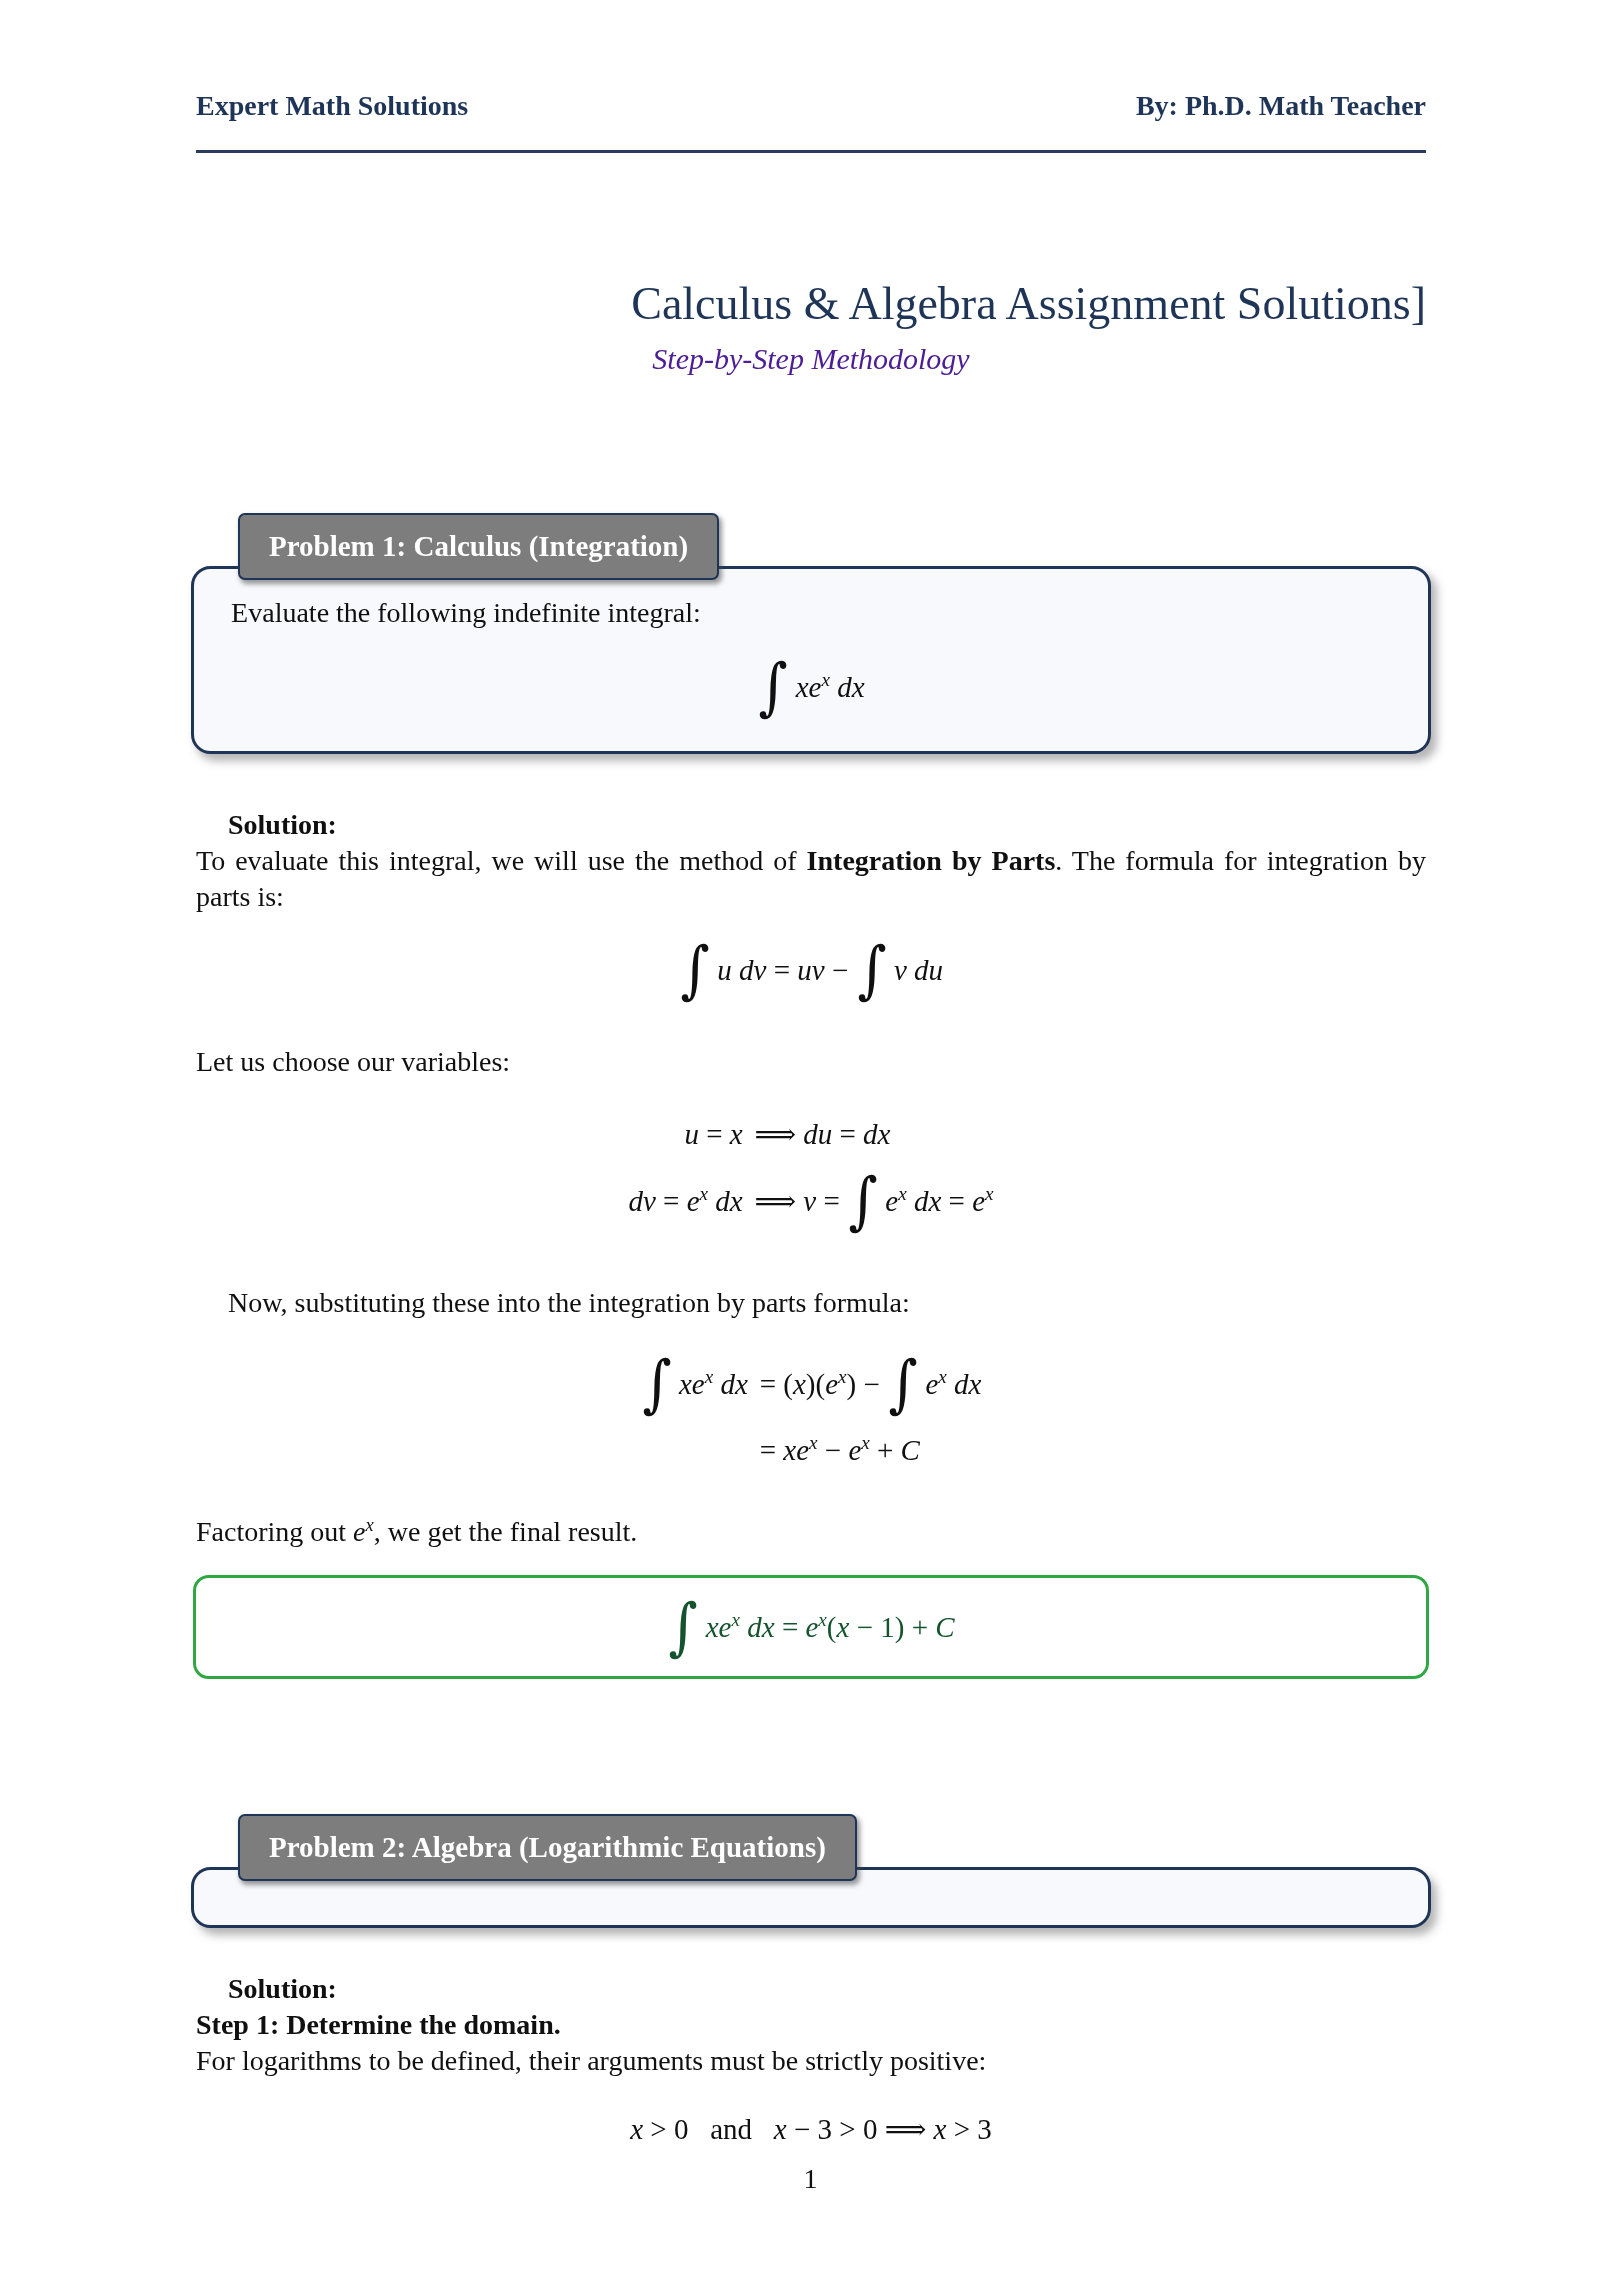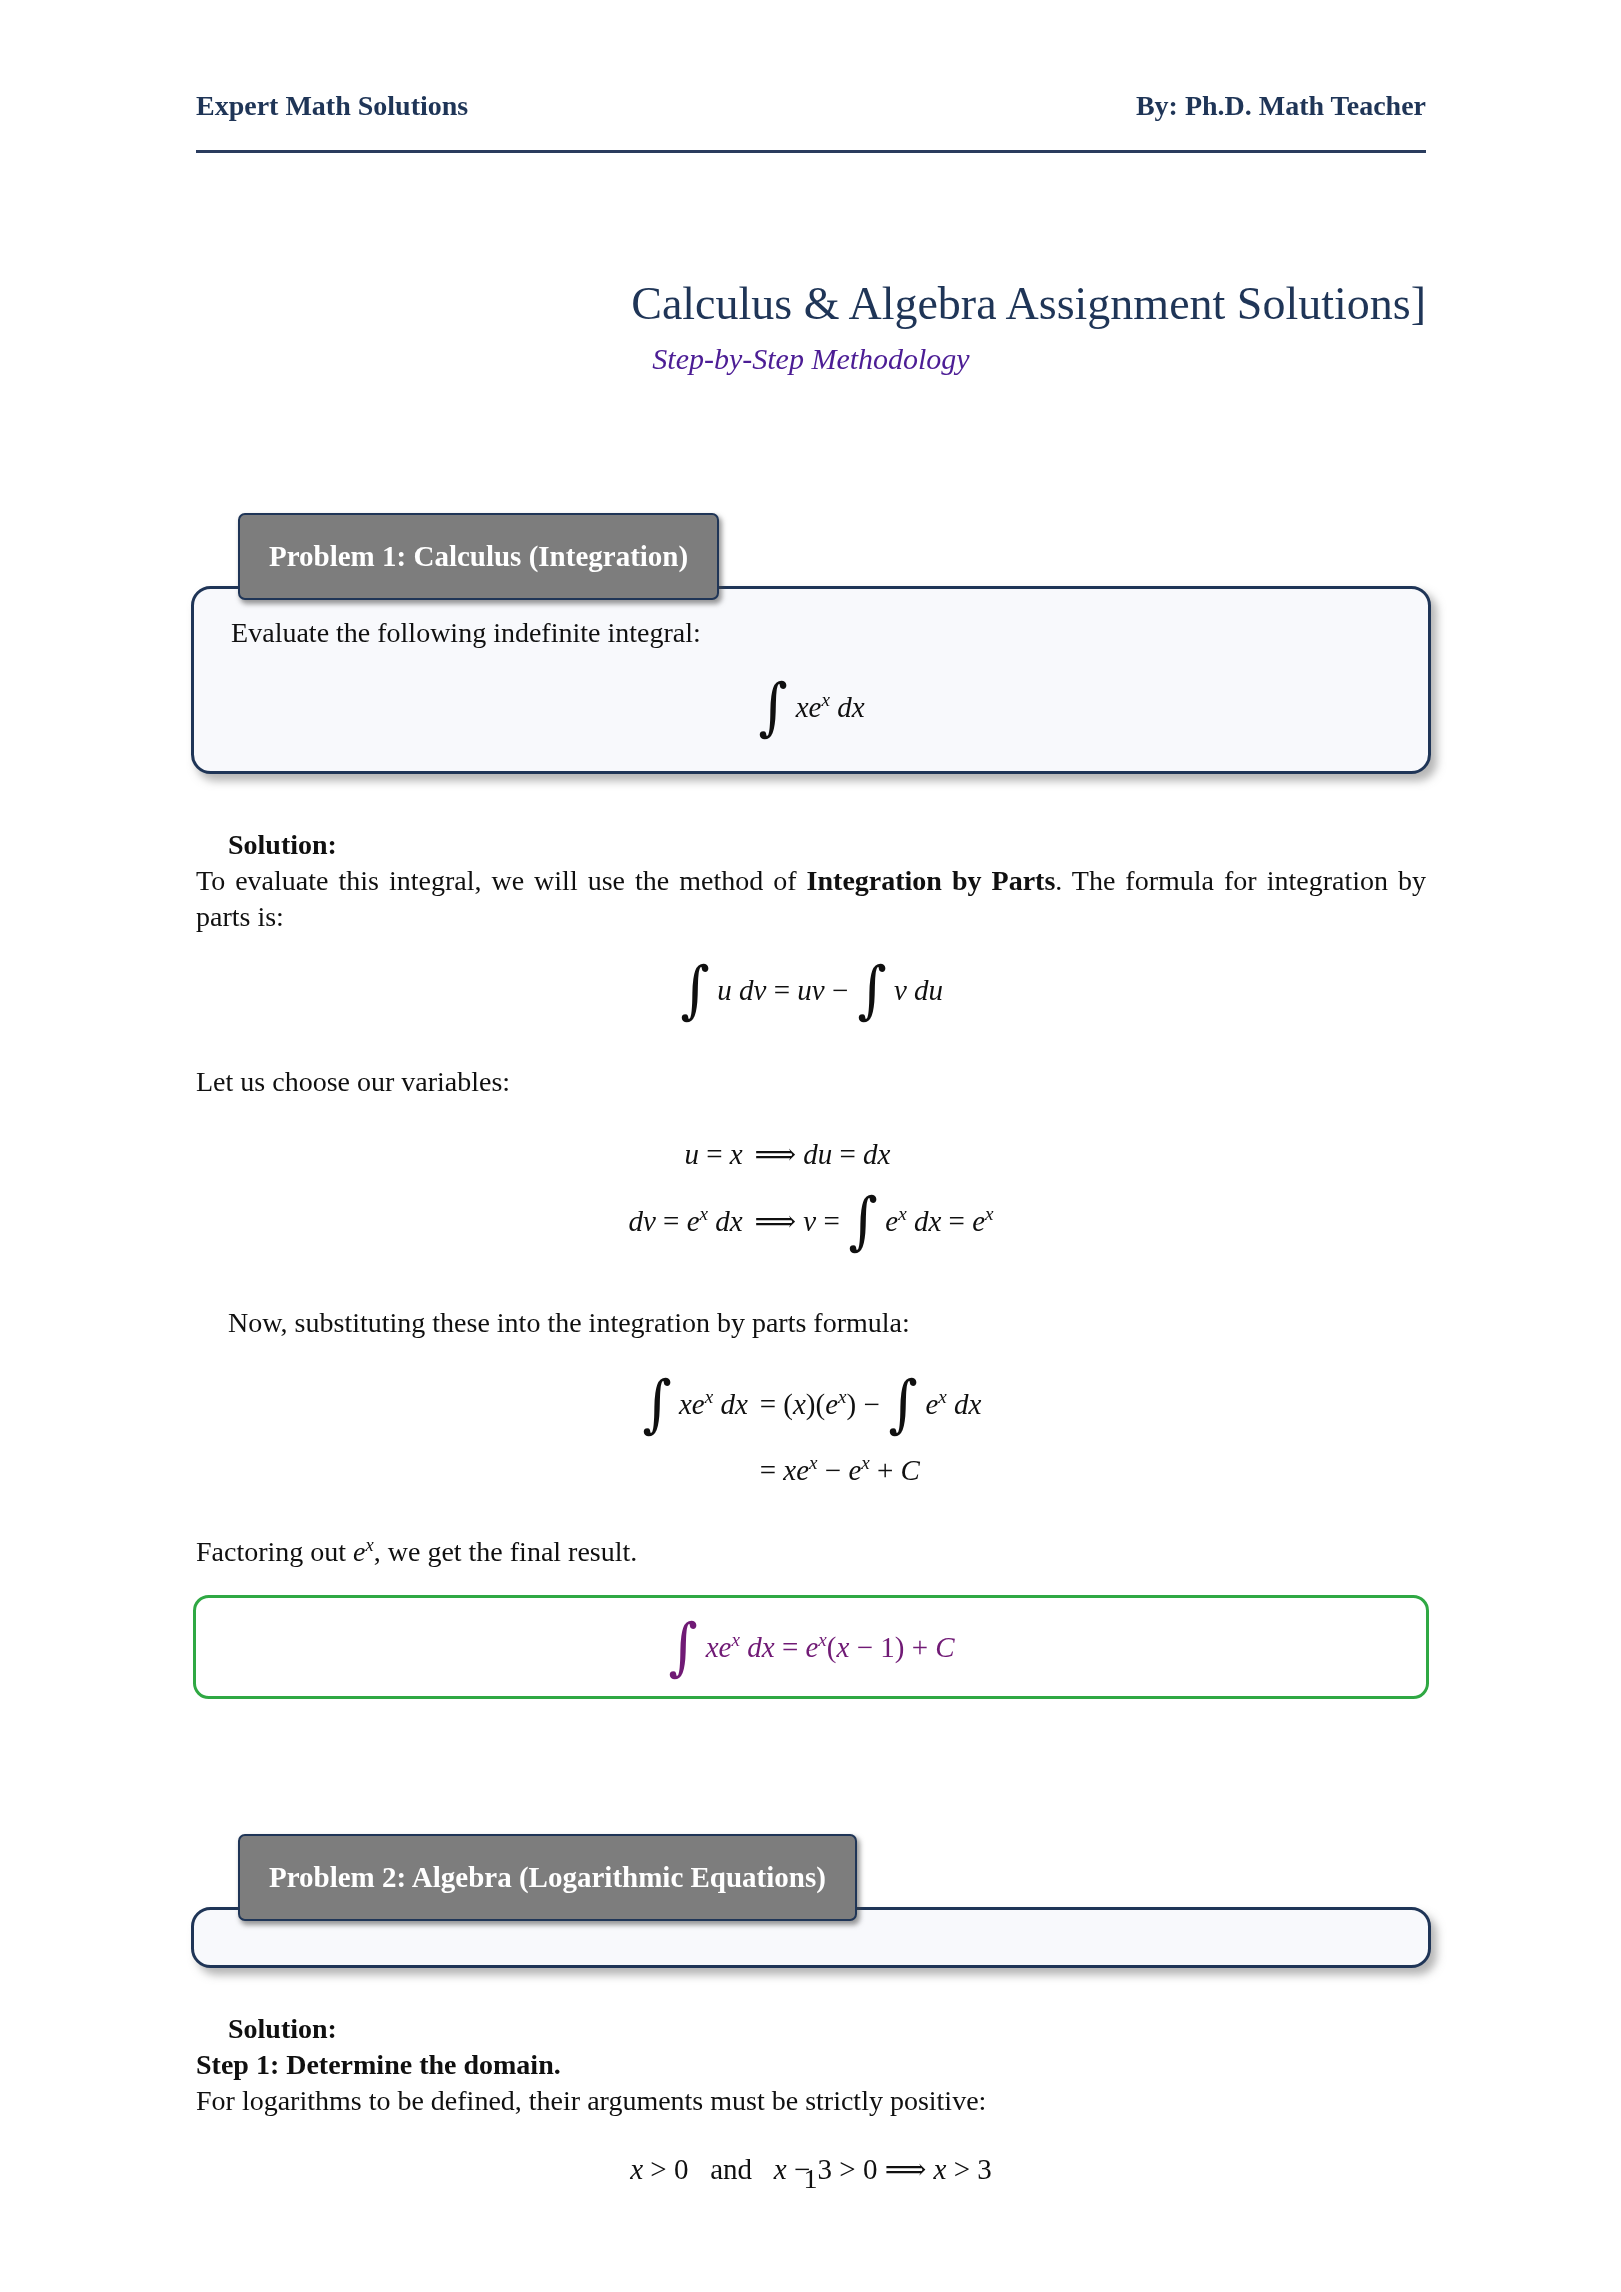--- a/index.html
+++ b/index.html
@@ -19,21 +19,21 @@
   .hdr-rule{height:3.9px;background:#2a3c5e;margin-top:26.5px;}
   
   .titleblock{text-align:center;margin-top:123px;}
   .doc-title{font-size:46px;font-weight:normal;color:#1f3557;line-height:55px;text-align:right;}
   .doc-subtitle{font-size:30px;font-style:italic;color:#4c1d95;margin-top:7.8px;line-height:39px;}
   
   .problem{position:relative;margin-top:135px;}
   .ptitle{
     display:inline-block;position:relative;z-index:2;margin-left:42px;
     background:#7d7d7d;color:#ffffff;font-weight:bold;font-size:29px;line-height:39px;
-    padding:22px 29px;border:2.9px solid #1f3557;border-radius:6.9px;
+    padding:12px 29px;border:2.9px solid #1f3557;border-radius:6.9px;
     box-shadow:2.9px 3.9px 4.9px rgba(70,70,70,.55);
   }
   .pbody{
     position:relative;z-index:1;margin:-14.7px -4.9px 0 -4.9px;
     background:#f8f9fc;border:3.9px solid #1f3557;border-radius:19.6px;
     padding:26.5px 37px 29px;font-size:28px;line-height:36px;
     box-shadow:5.9px 6.9px 8.8px rgba(110,110,110,.5);
   }
   
   .math-display{text-align:center;font-size:29px;margin-top:21.6px;line-height:69px;}
@@ -53,21 +53,21 @@
   .mt48{margin-top:47px;}
   .mt36{margin-top:35px;}
   
   .aligned{display:table;margin:25.5px auto 0;font-size:29px;}
   .arow{display:table-row;}
   .al{display:table-cell;text-align:right;vertical-align:middle;padding:10.8px 0;}
   .ar{display:table-cell;text-align:left;vertical-align:middle;padding:10.8px 0 10.8px 11.8px;}
   
   .resultbox{
     margin:25.5px -2.9px 0;border:3.9px solid #2fa843;border-radius:15.7px;background:#ffffff;
-    text-align:center;font-size:29px;padding:16.7px 19.6px;line-height:65px;color:#701a75;
+    text-align:center;font-size:29px;padding:16.7px 19.6px;line-height:65px;color:#14532d;
   }
   
   .pagenum{position:absolute;left:0;right:0;bottom:98px;text-align:center;font-size:28px;color:#101010;}
 </style>
 </head>
 <body>
 
 <div class="page">
 
   <div class="hdr">

